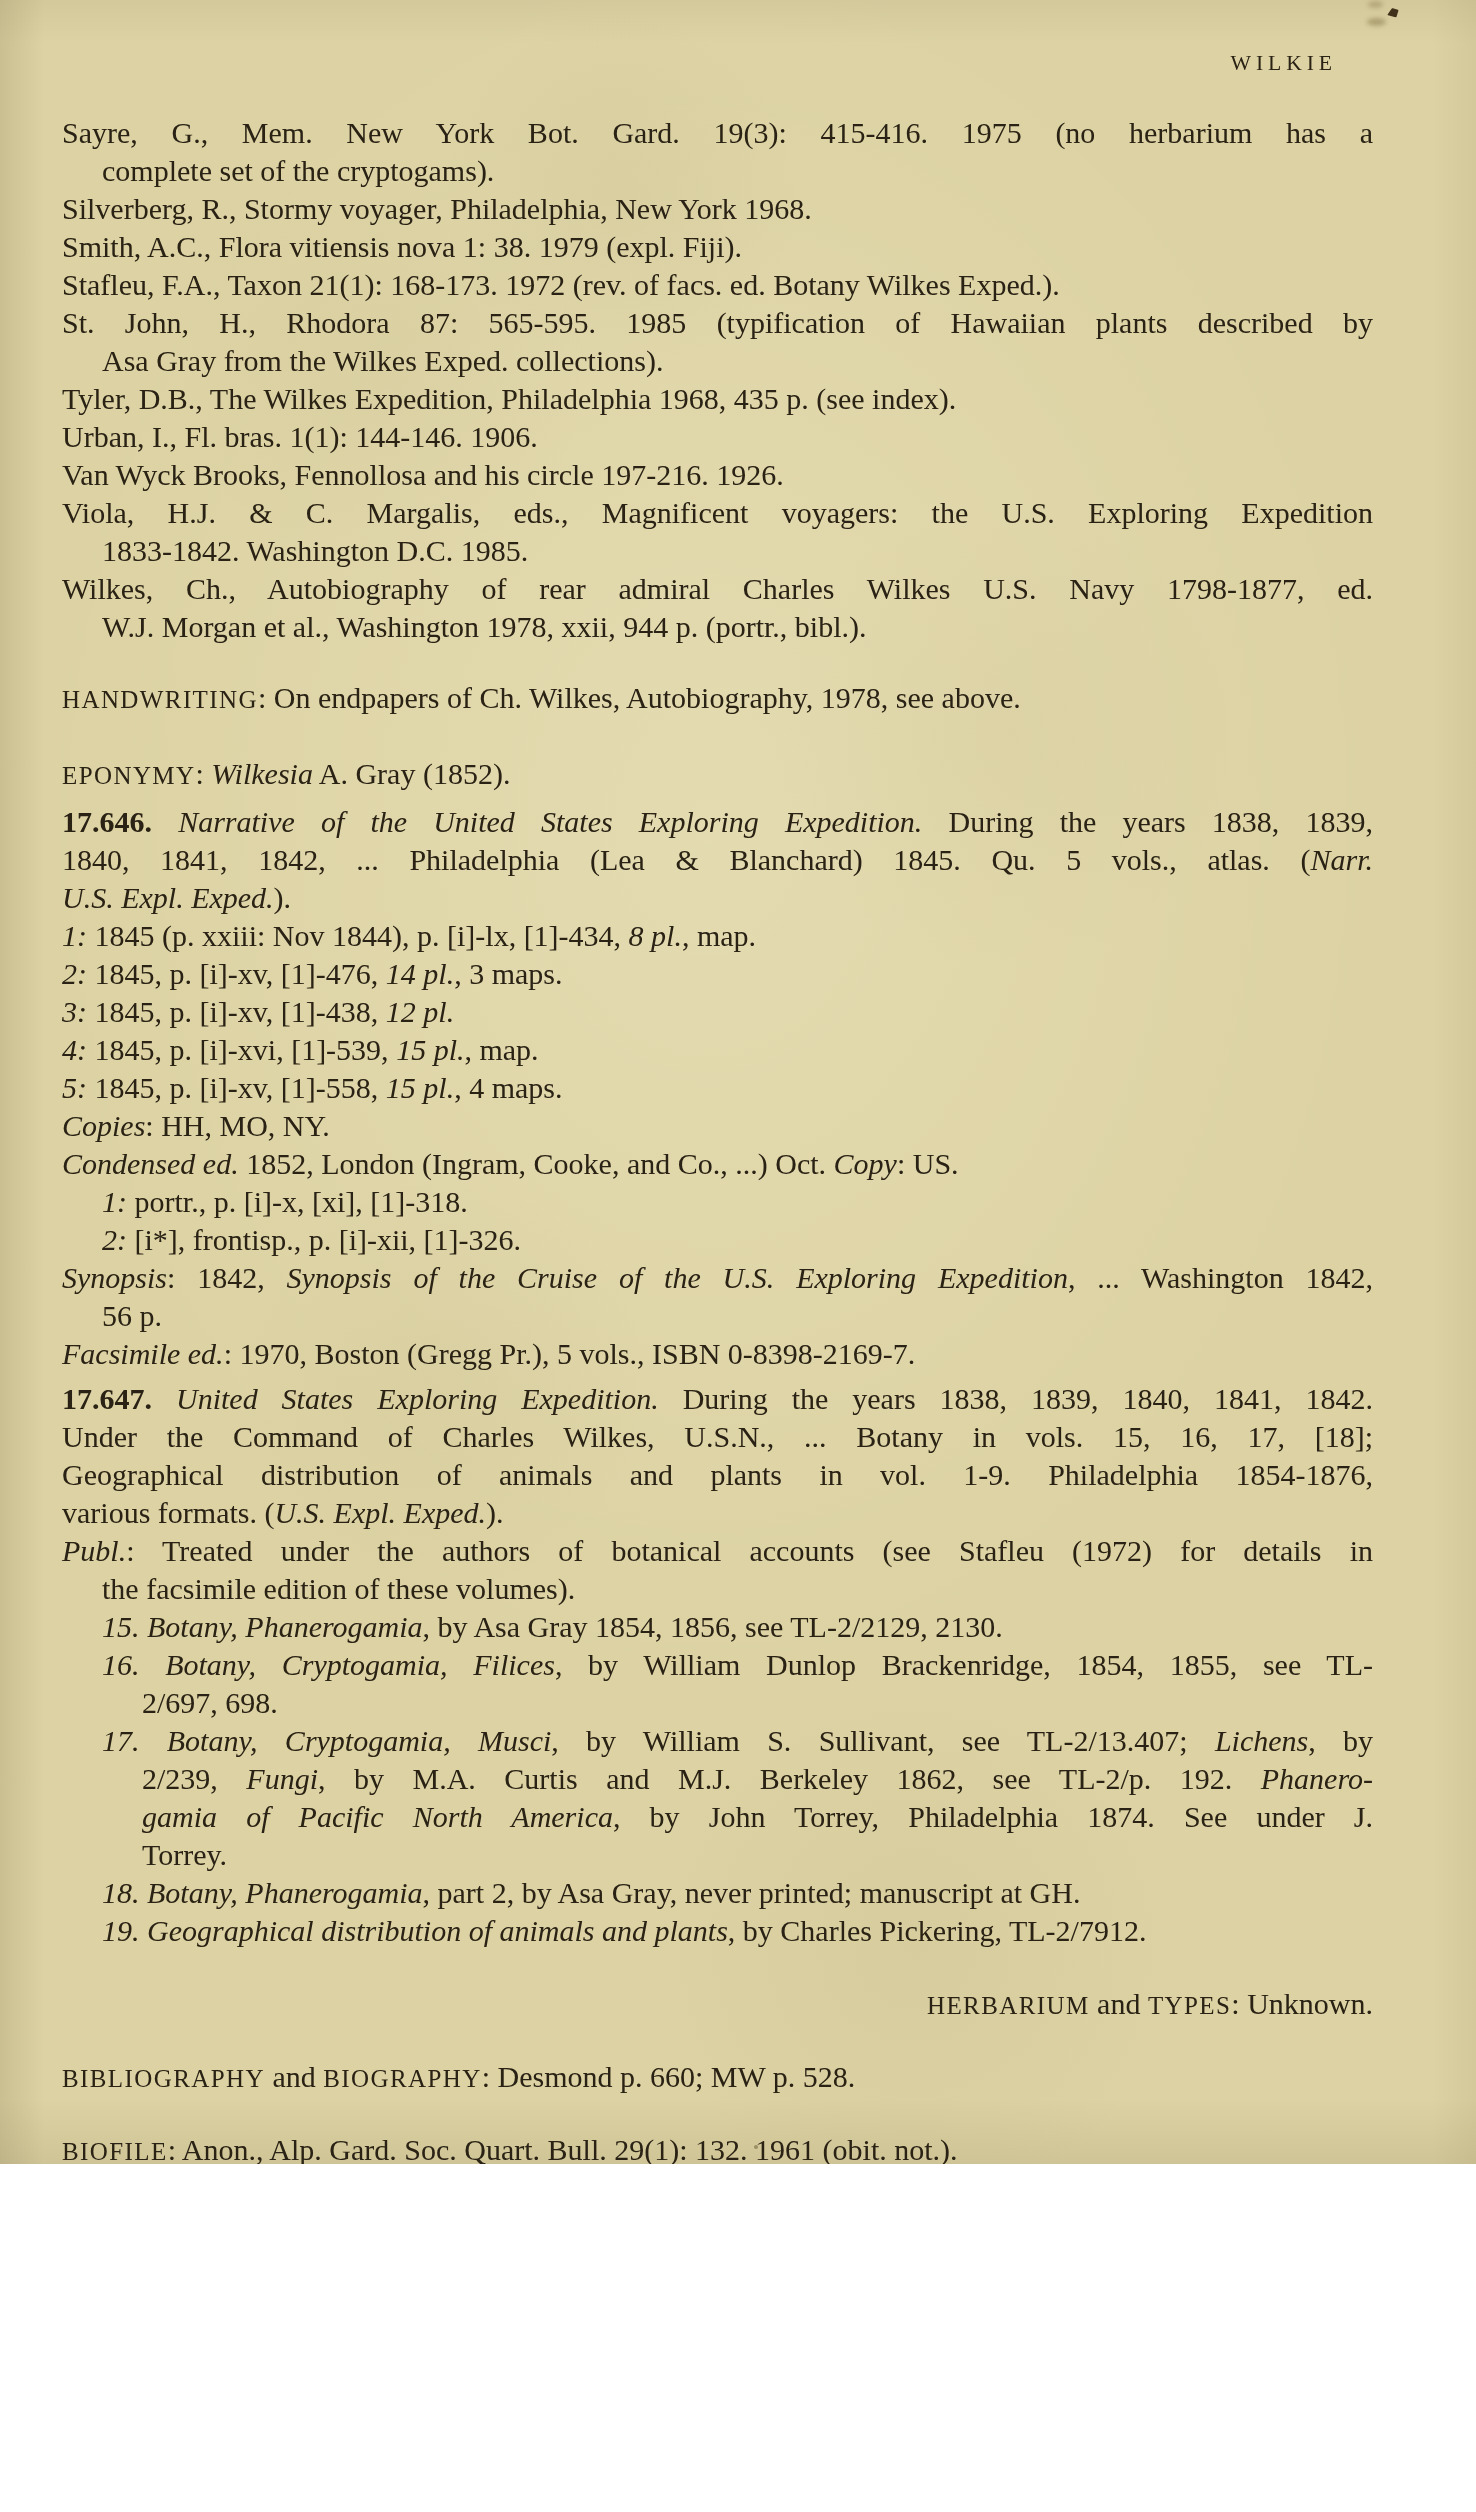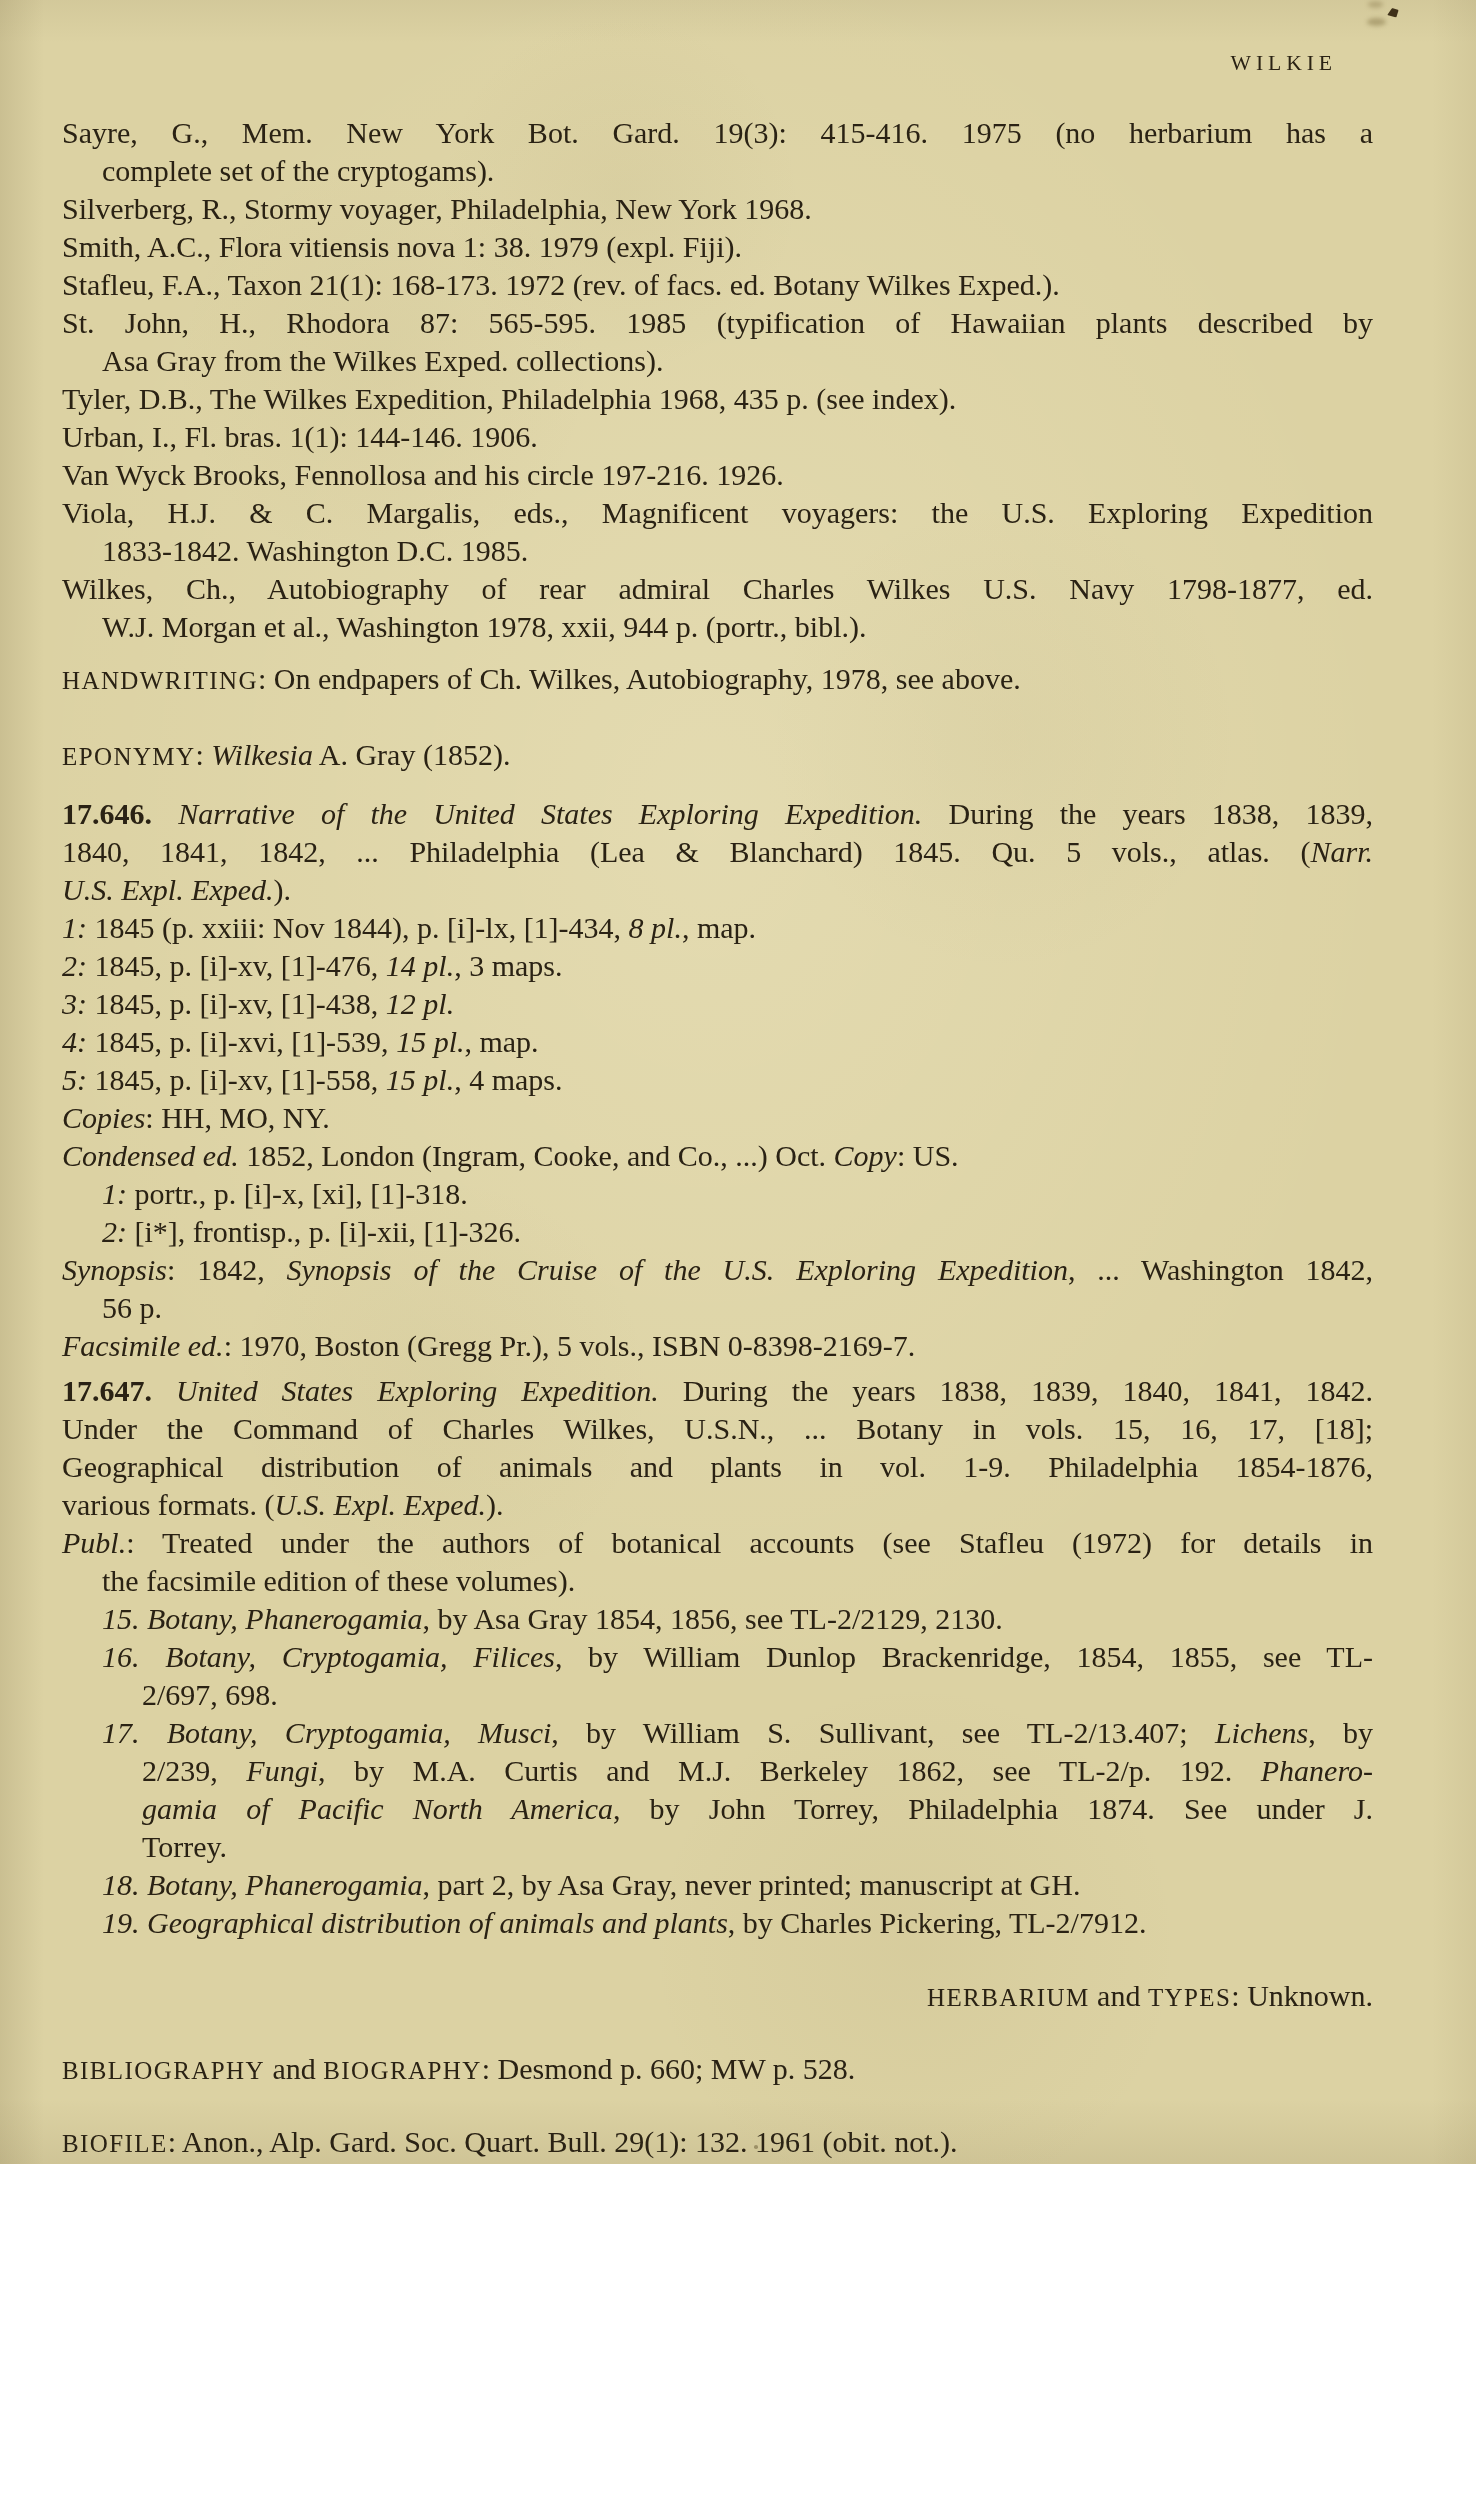--- a/index.html
+++ b/index.html
@@ -31,23 +31,23 @@
   .header-line{
     margin-top:49px;
     line-height:28px;
     font-size:21.7px;
     letter-spacing:4.9px;
     text-align:right;
     padding-right:36px;
   }
   .block{margin:0;}
   .b-refs{margin-top:37px;}
-  .b-hand{margin-top:14px;}
+  .b-hand{margin-top:33px;}
   .b-epon{margin-top:38px;}
-  .b-646{margin-top:21px;}
+  .b-646{margin-top:10px;}
   .b-647{margin-top:7px;}
   .b-wilkie{margin-top:24.5px;}
   .b-herb{margin-top:35px;text-align:right;}
   .b-bib{margin-top:35px;}
   .b-bio{margin-top:35px;}
   .line{height:38px;}
   .j{text-align:justify;text-align-last:justify;}
   .p1{padding-left:40px;}
   .p2{padding-left:80px;}
   .seg-r{font-style:normal;}

